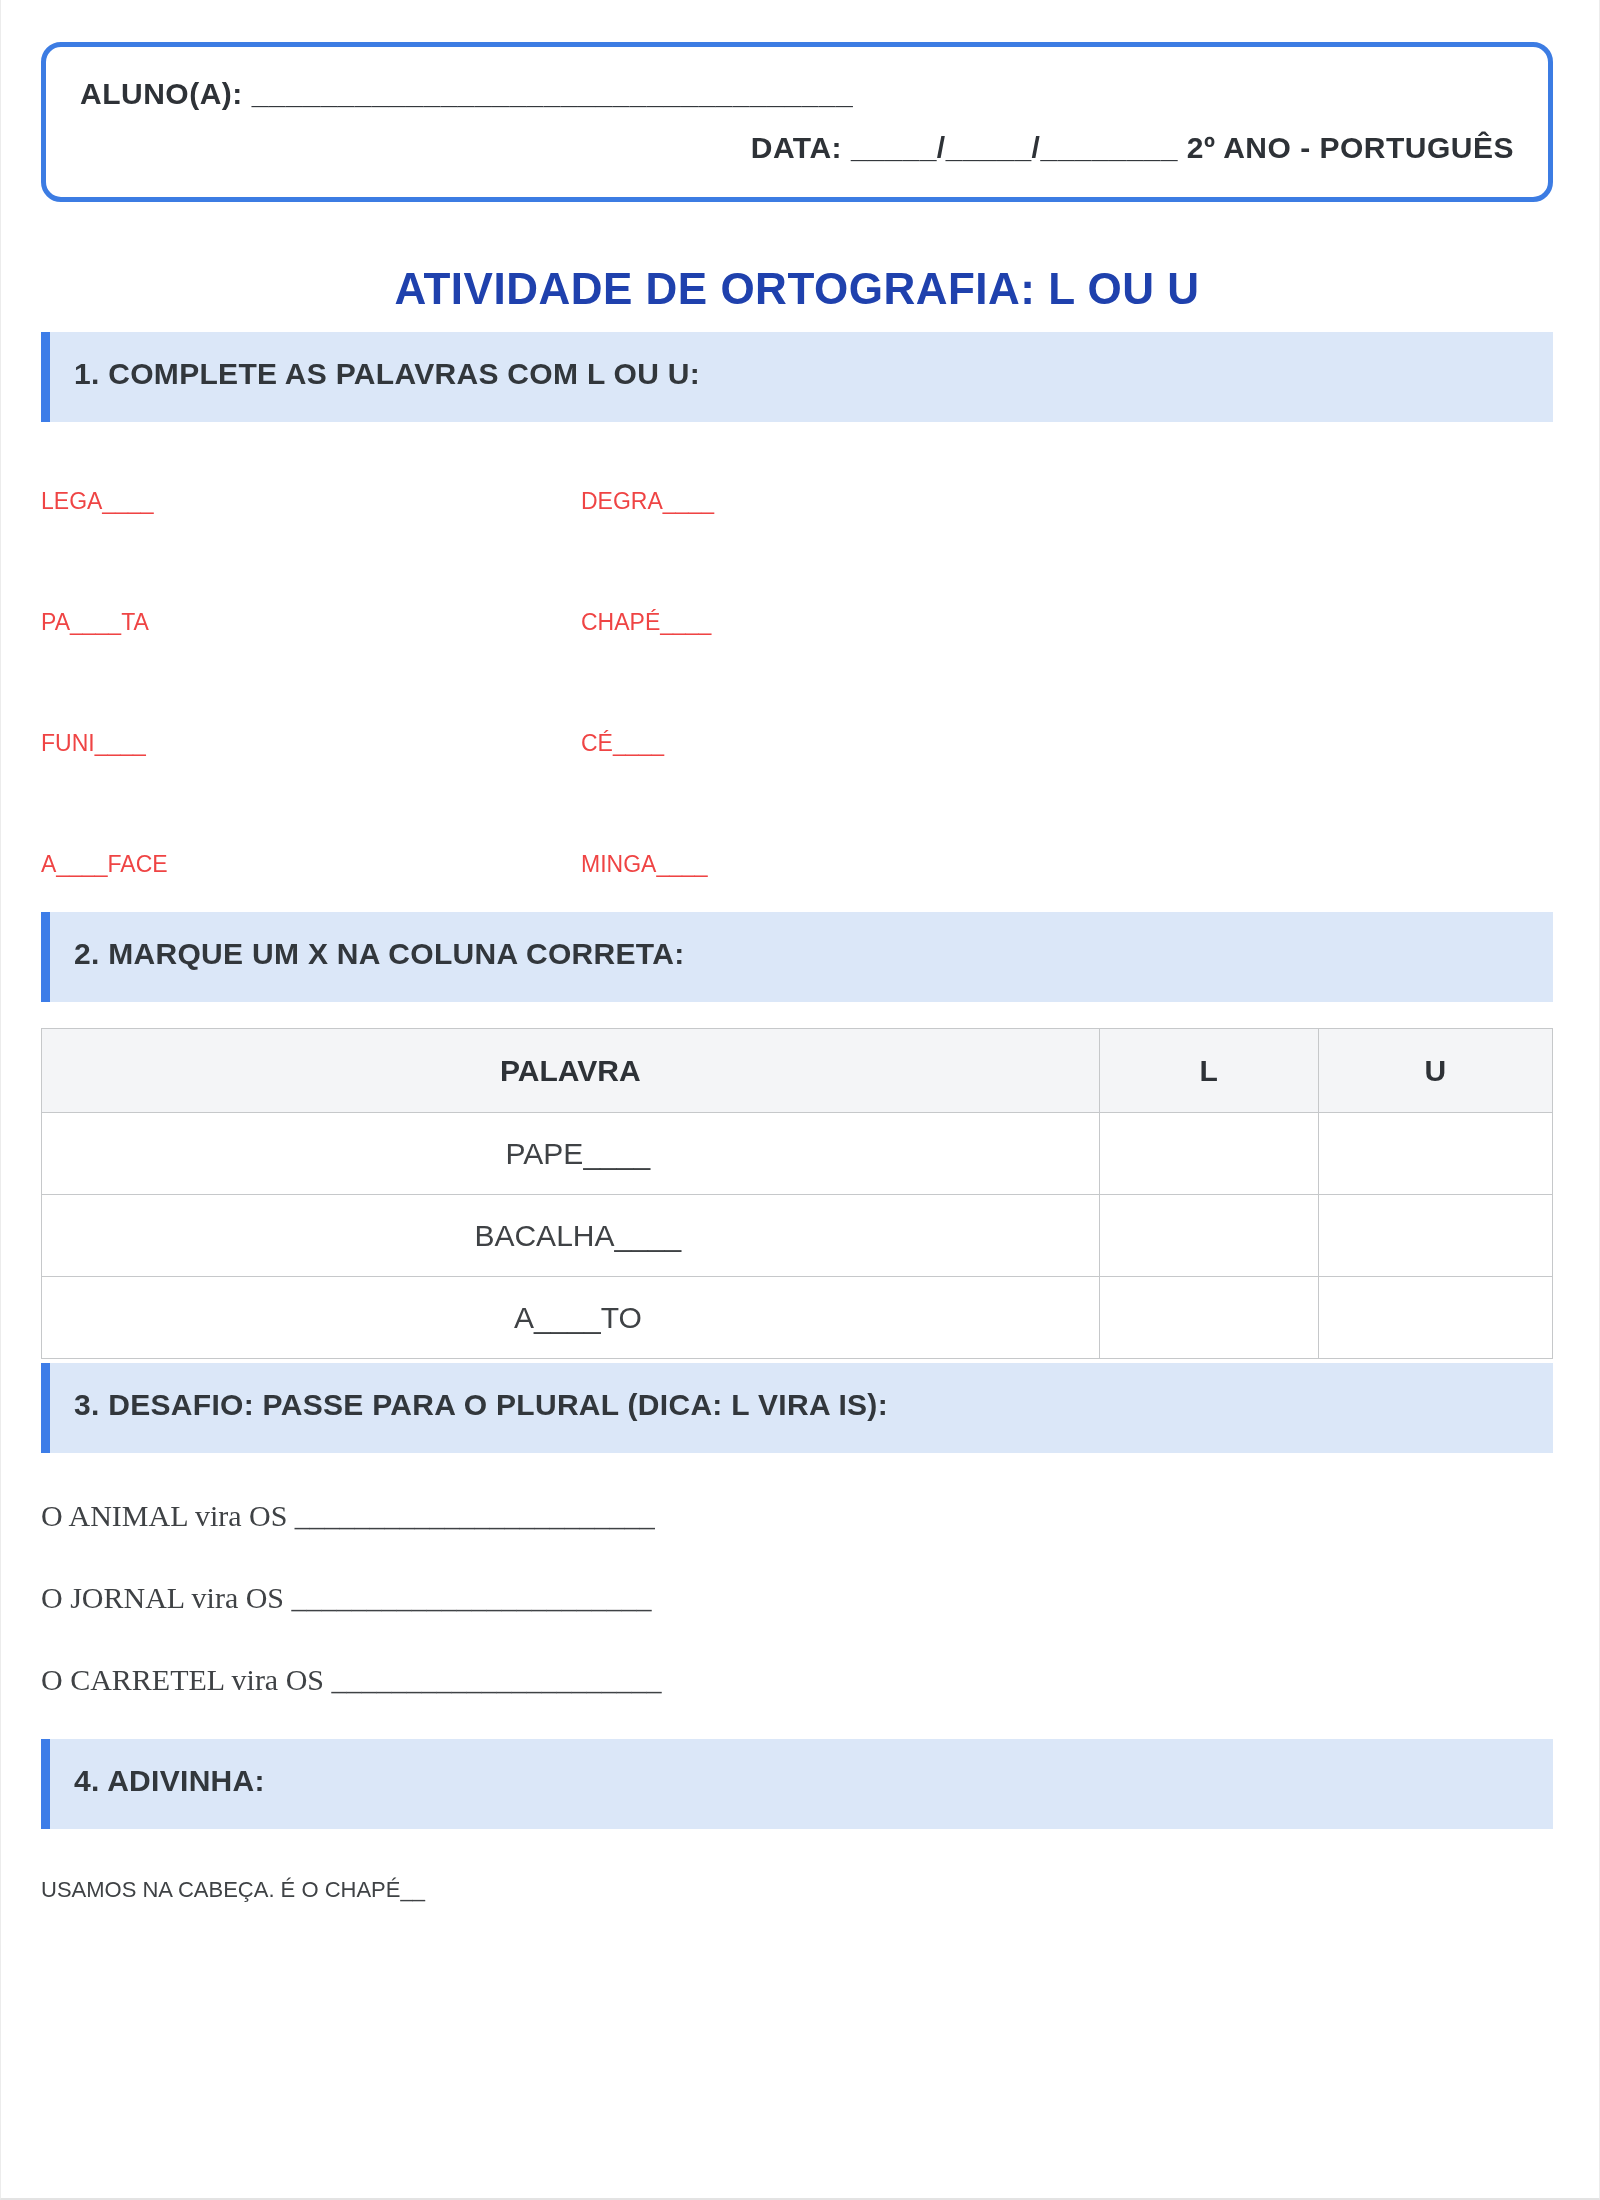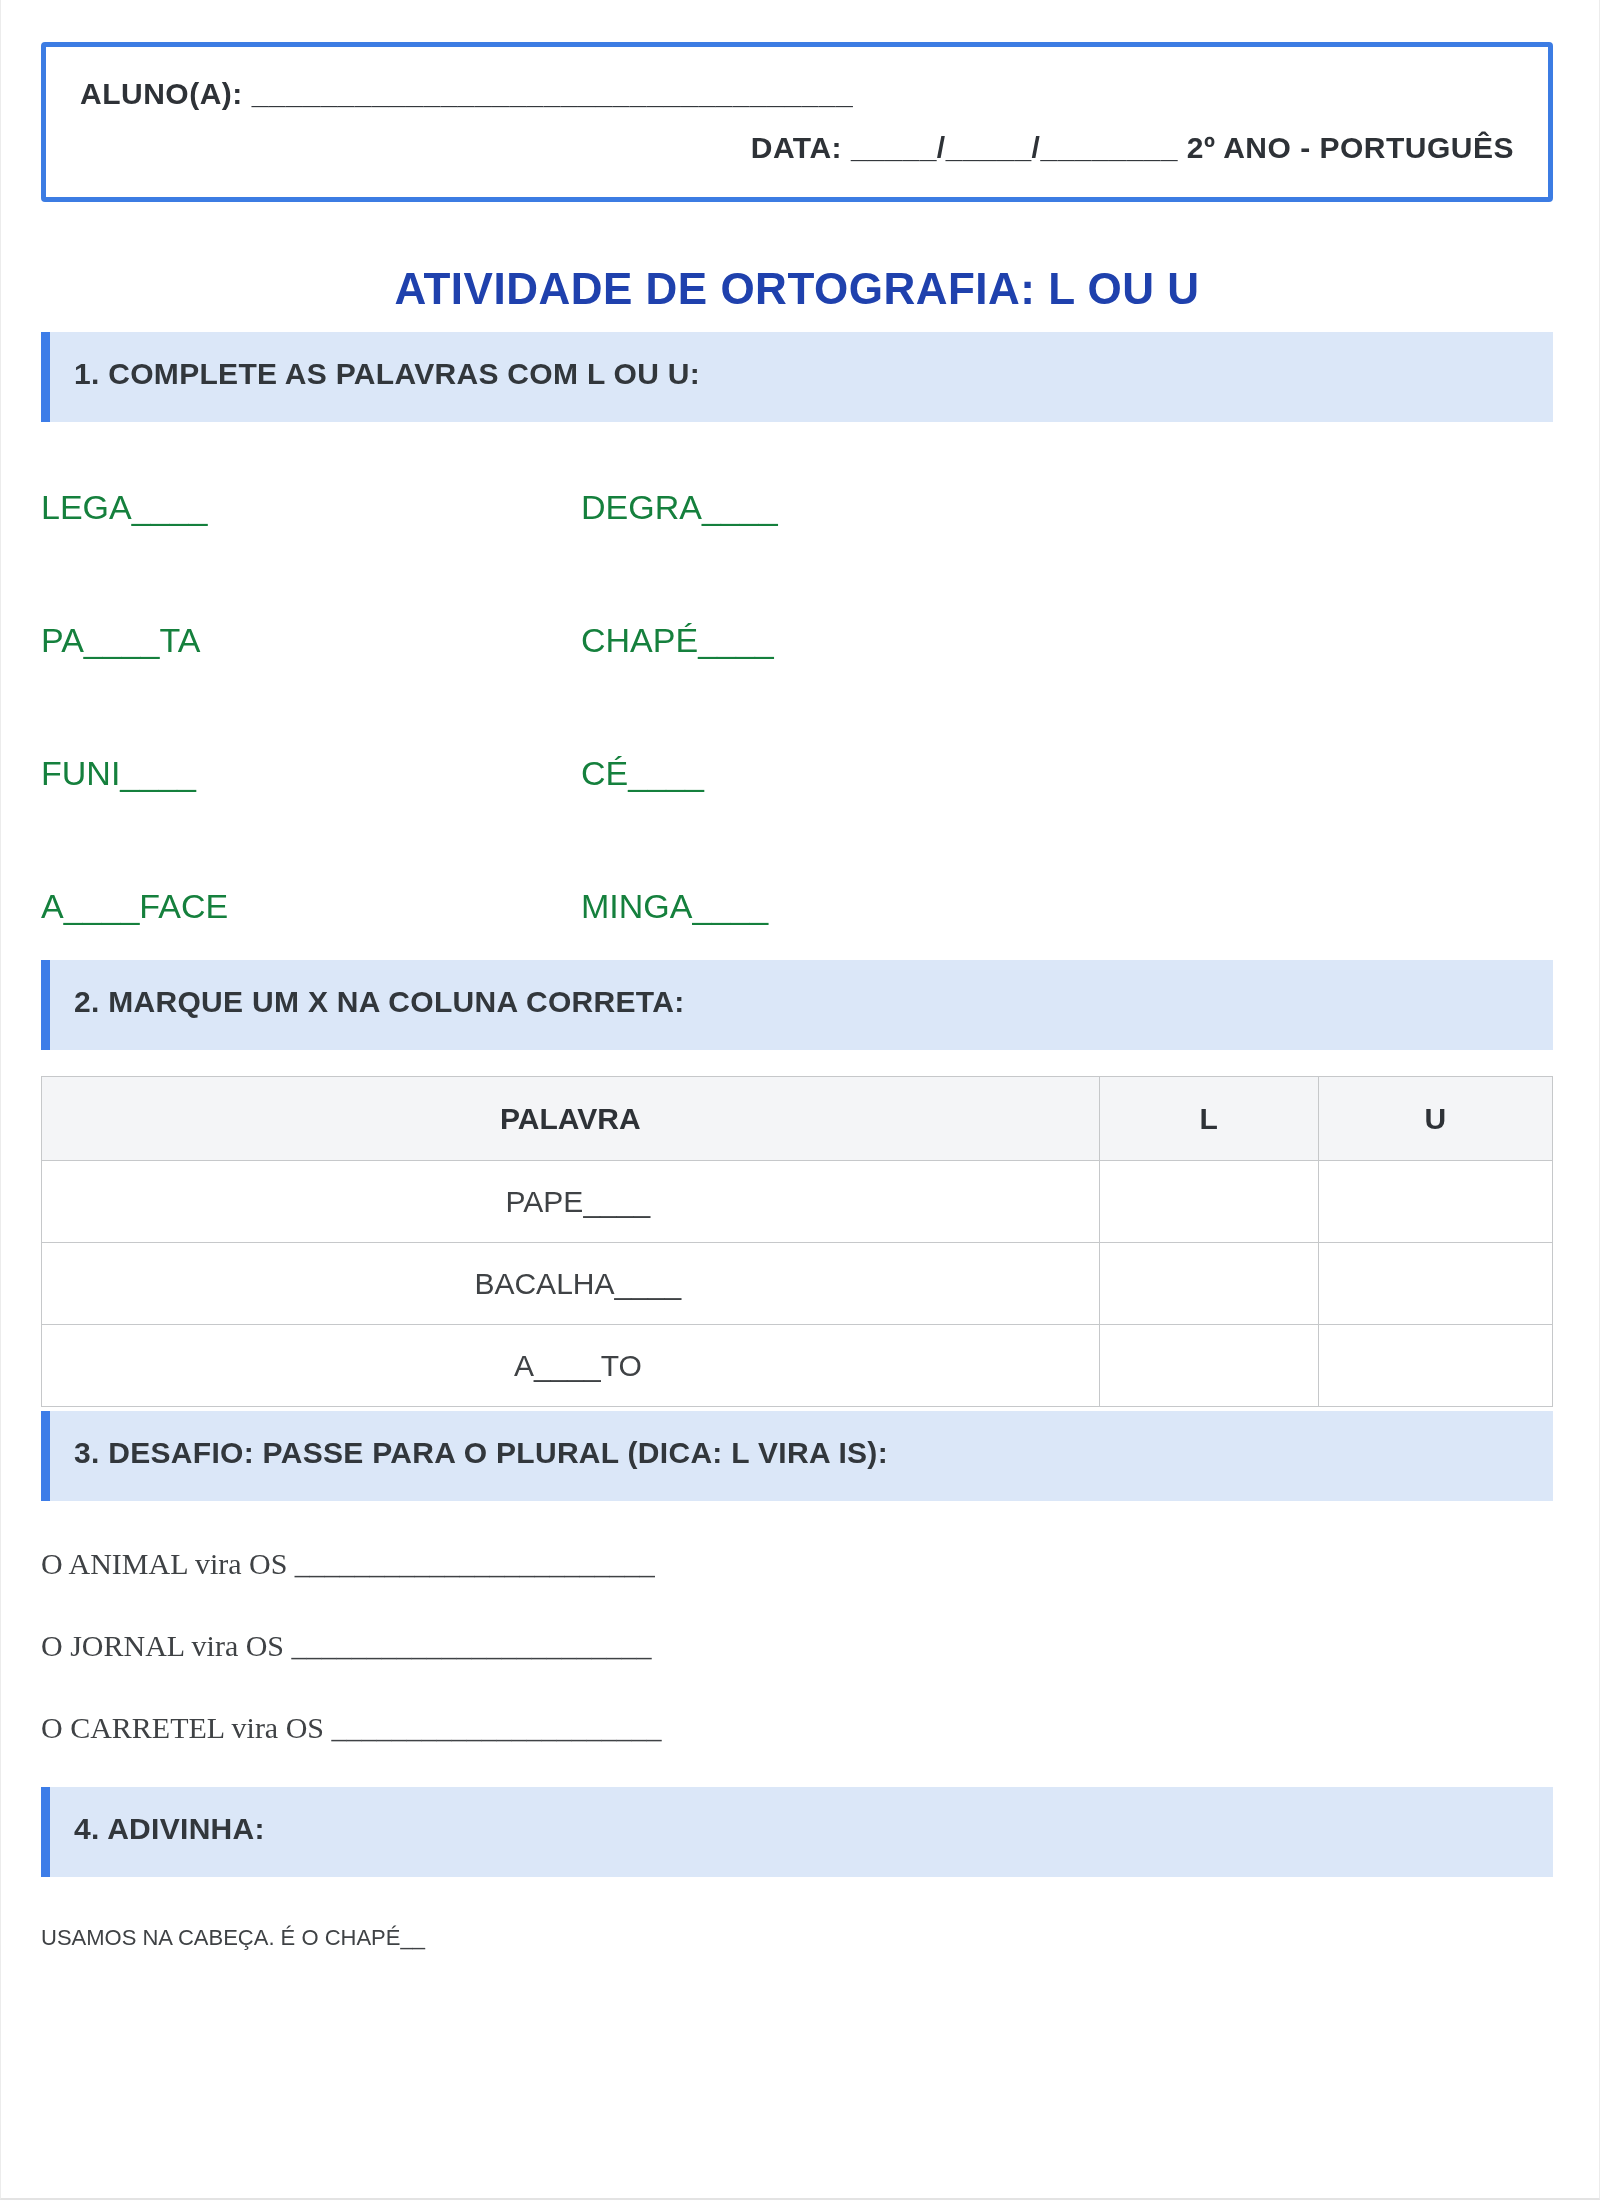--- a/index.html
+++ b/index.html
@@ -4,21 +4,21 @@
 <style>
   html,body{margin:0;padding:0;background:#fafafa;}
   body{font-family:"Liberation Sans","DejaVu Sans",sans-serif;color:#3f4245;}
   .sheet{
     width:1600px;height:2200px;box-sizing:border-box;background:#ffffff;
     border-left:1px solid #ececec;border-right:1px solid #ececec;border-bottom:2px solid #e3e3e3;
     padding:42px 46px 0 40px;overflow:hidden;
   }
   
   .header-box{
-    border:5px solid #3c7ce3;border-radius:4px;
+    border:5px solid #3c7ce3;border-radius:20px;
     padding:30px 34px 32px 34px;box-sizing:border-box;
   }
   .hb-line{font-size:30px;font-weight:bold;color:#2e3237;letter-spacing:.5px;}
   .hb-line + .hb-line{margin-top:20px;text-align:right;}
   .hb-blank{font-weight:bold;color:#2e3237;}
   
   .doc-title{
     margin:62px 0 18px 0;text-align:center;
     font-size:44px;font-weight:bold;color:#1f41ad;letter-spacing:.5px;
   }
@@ -26,21 +26,21 @@
   .section-head{
     background:#dbe7f8;border-left:9px solid #3d7de8;
     min-height:90px;box-sizing:border-box;display:flex;align-items:center;
     padding:10px 20px 16px 24px;
     font-size:30px;font-weight:bold;color:#32373c;letter-spacing:.3px;
   }
   
   .words-grid{
     display:grid;grid-template-columns:540px 1fr;
     row-gap:94px;margin:66px 0 34px 0;
-    font-size:34px;color:#15803d;
+    font-size:23px;color:#ef4444;
   }
   
   .mark-table{width:100%;border-collapse:collapse;margin:26px 0 4px 0;}
   .mark-table th,.mark-table td{border:1px solid #c6c8ca;box-sizing:border-box;}
   .mark-table th{
     background:#f4f5f7;height:84px;font-size:30px;font-weight:bold;
     color:#2e3237;text-align:center;
   }
   .mark-table td{height:82px;font-size:30px;color:#3f4245;}
   .mark-table td.word-cell{padding-left:16px;text-align:center;}

